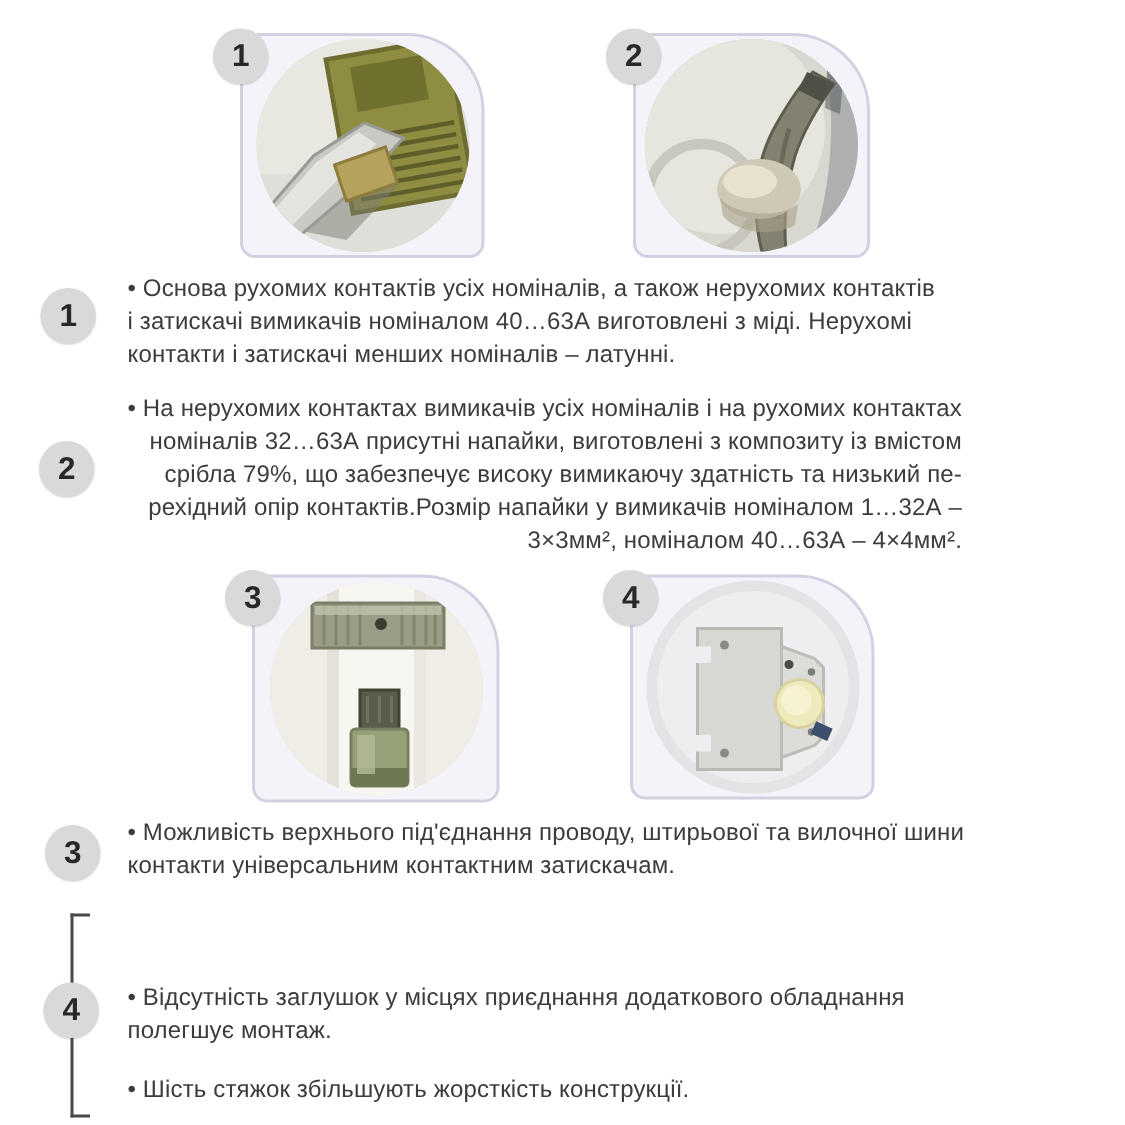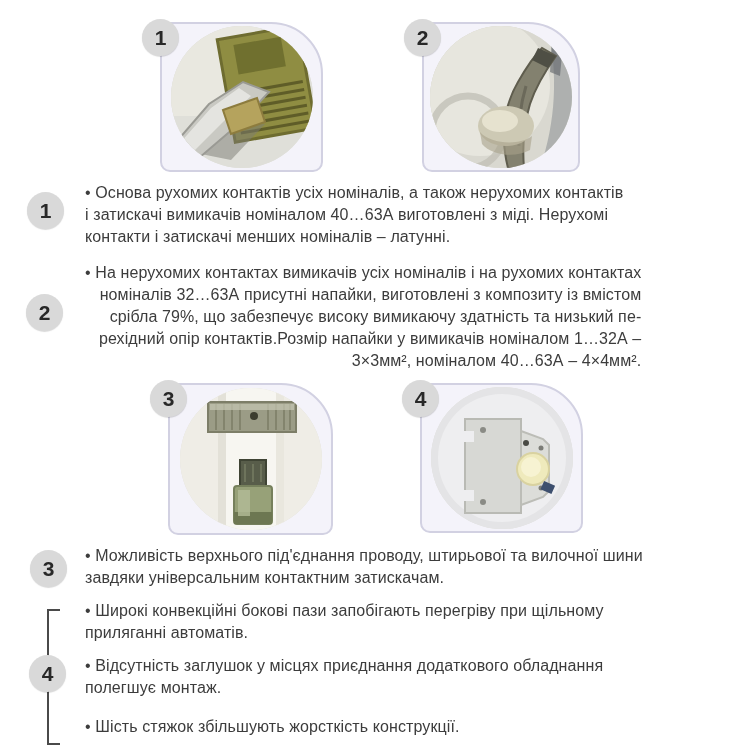--- a/index.html
+++ b/index.html
@@ -172,25 +172,23 @@
     </div>
   </div>
   <div class="badge badge-f4">
     <span>4</span>
   </div>
 
   <div class="badge badge-s3">
     <span>3</span>
   </div>
   <div class="para p3">• Можливість верхнього під'єднання проводу, штирьової та вилочної шини
-завдяки універсальним контактним затискачам.</div>
+контакти універсальним контактним затискачам.</div>
 
   <div class="bracket"></div>
   <div class="badge badge-s4">
     <span>4</span>
   </div>
-  <div class="para b1">• Широкі конвекційні бокові пази запобігають перегріву при щільному
-приляганні автоматів.</div>
   <div class="para b2">• Відсутність заглушок у місцях приєднання додаткового обладнання
 полегшує монтаж.</div>
   <div class="para b3">• Шість стяжок збільшують жорсткість конструкції.</div>
 
 </div>
 
 </body></html>

